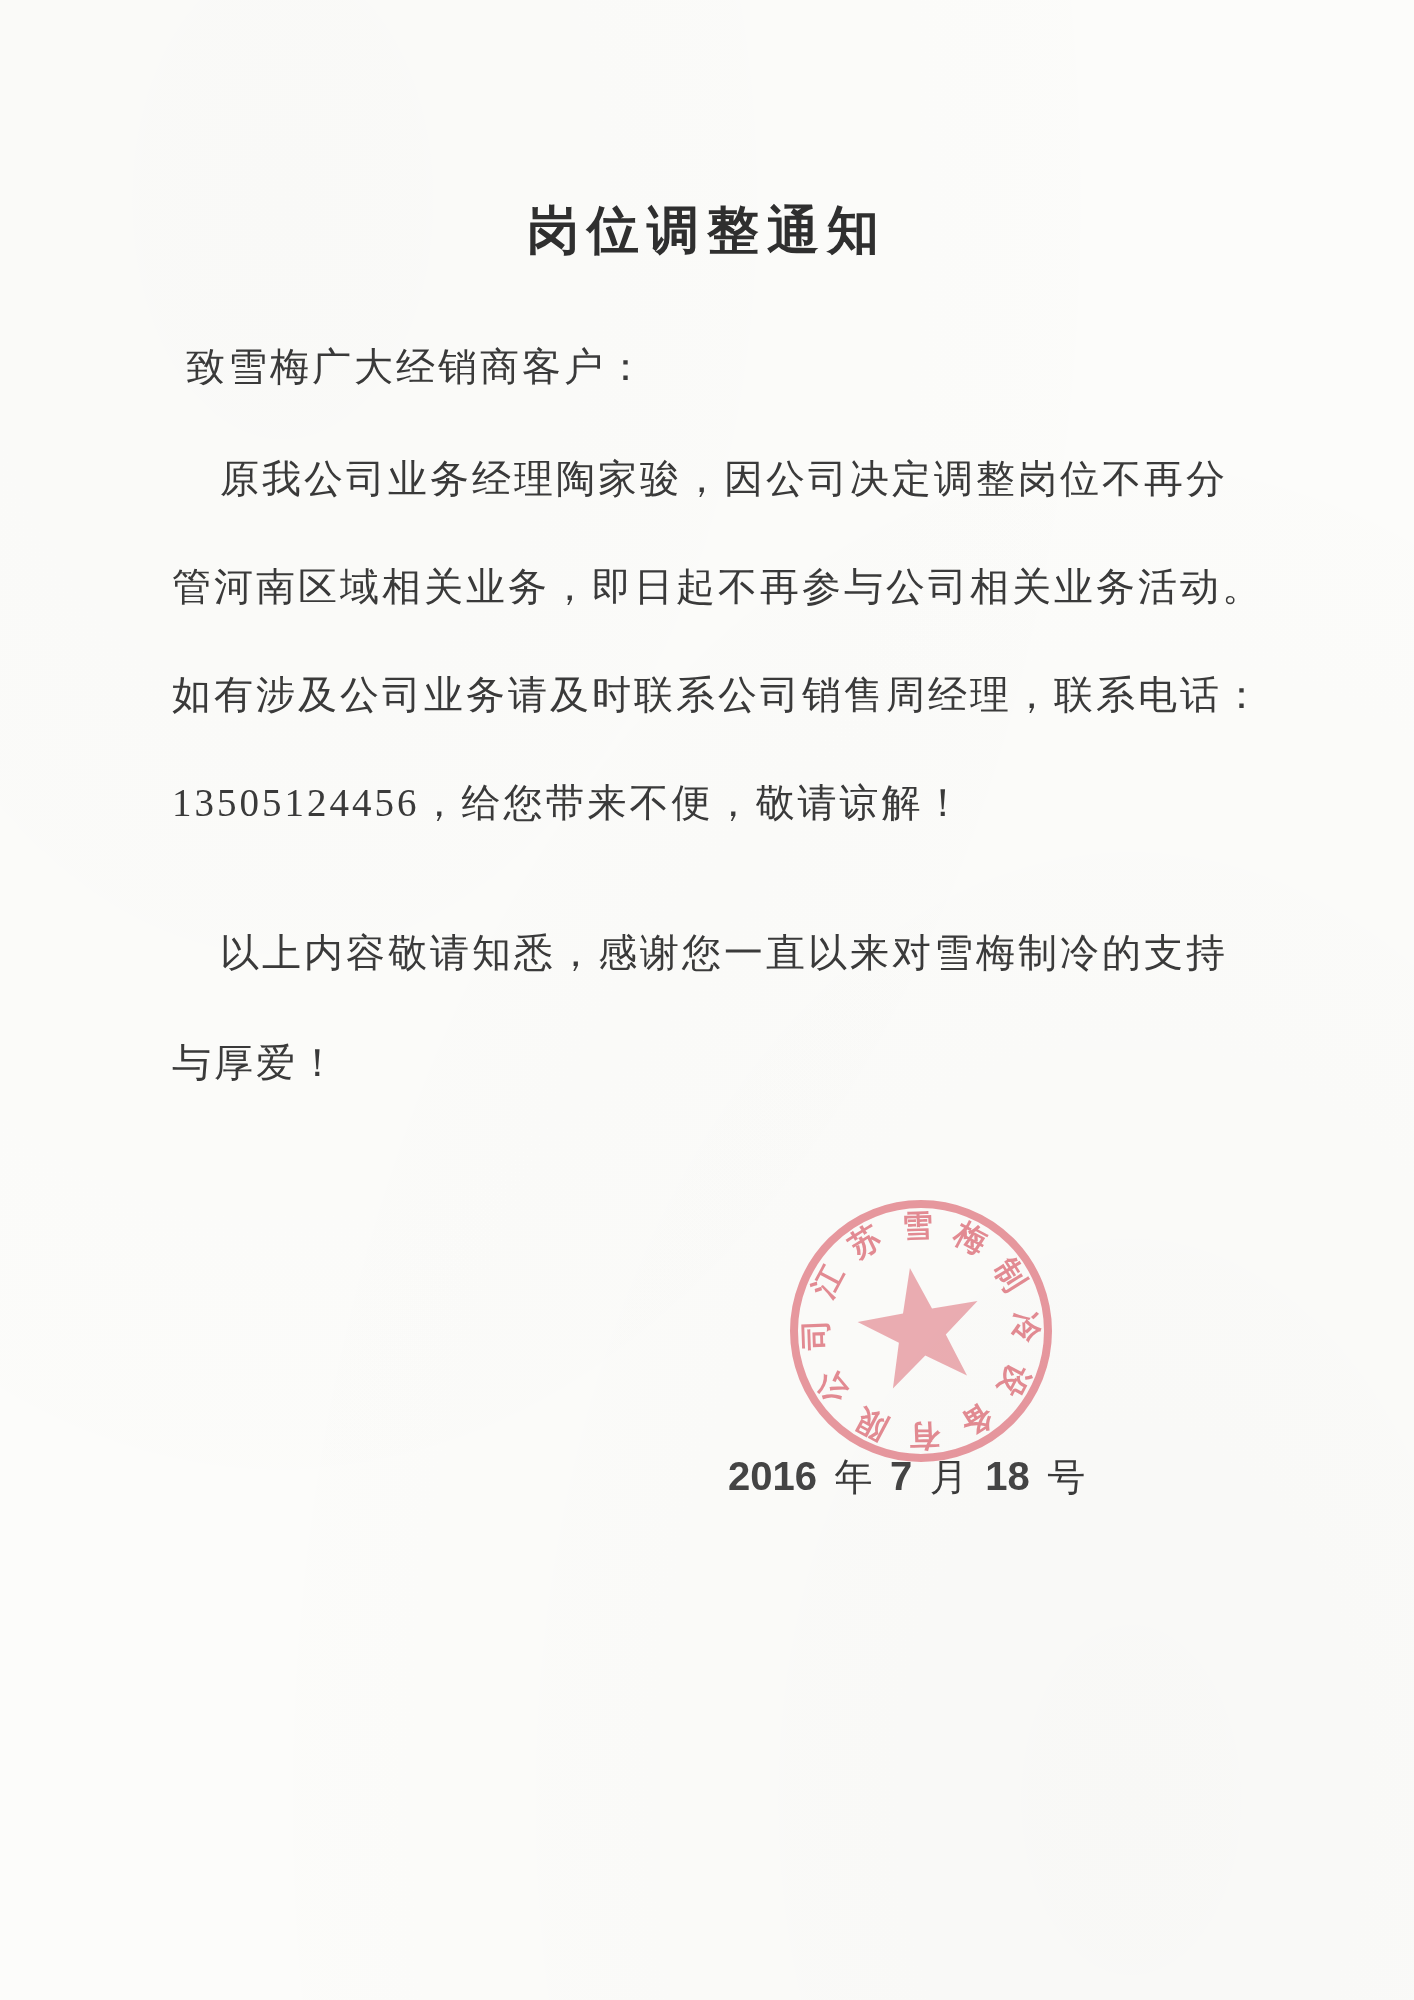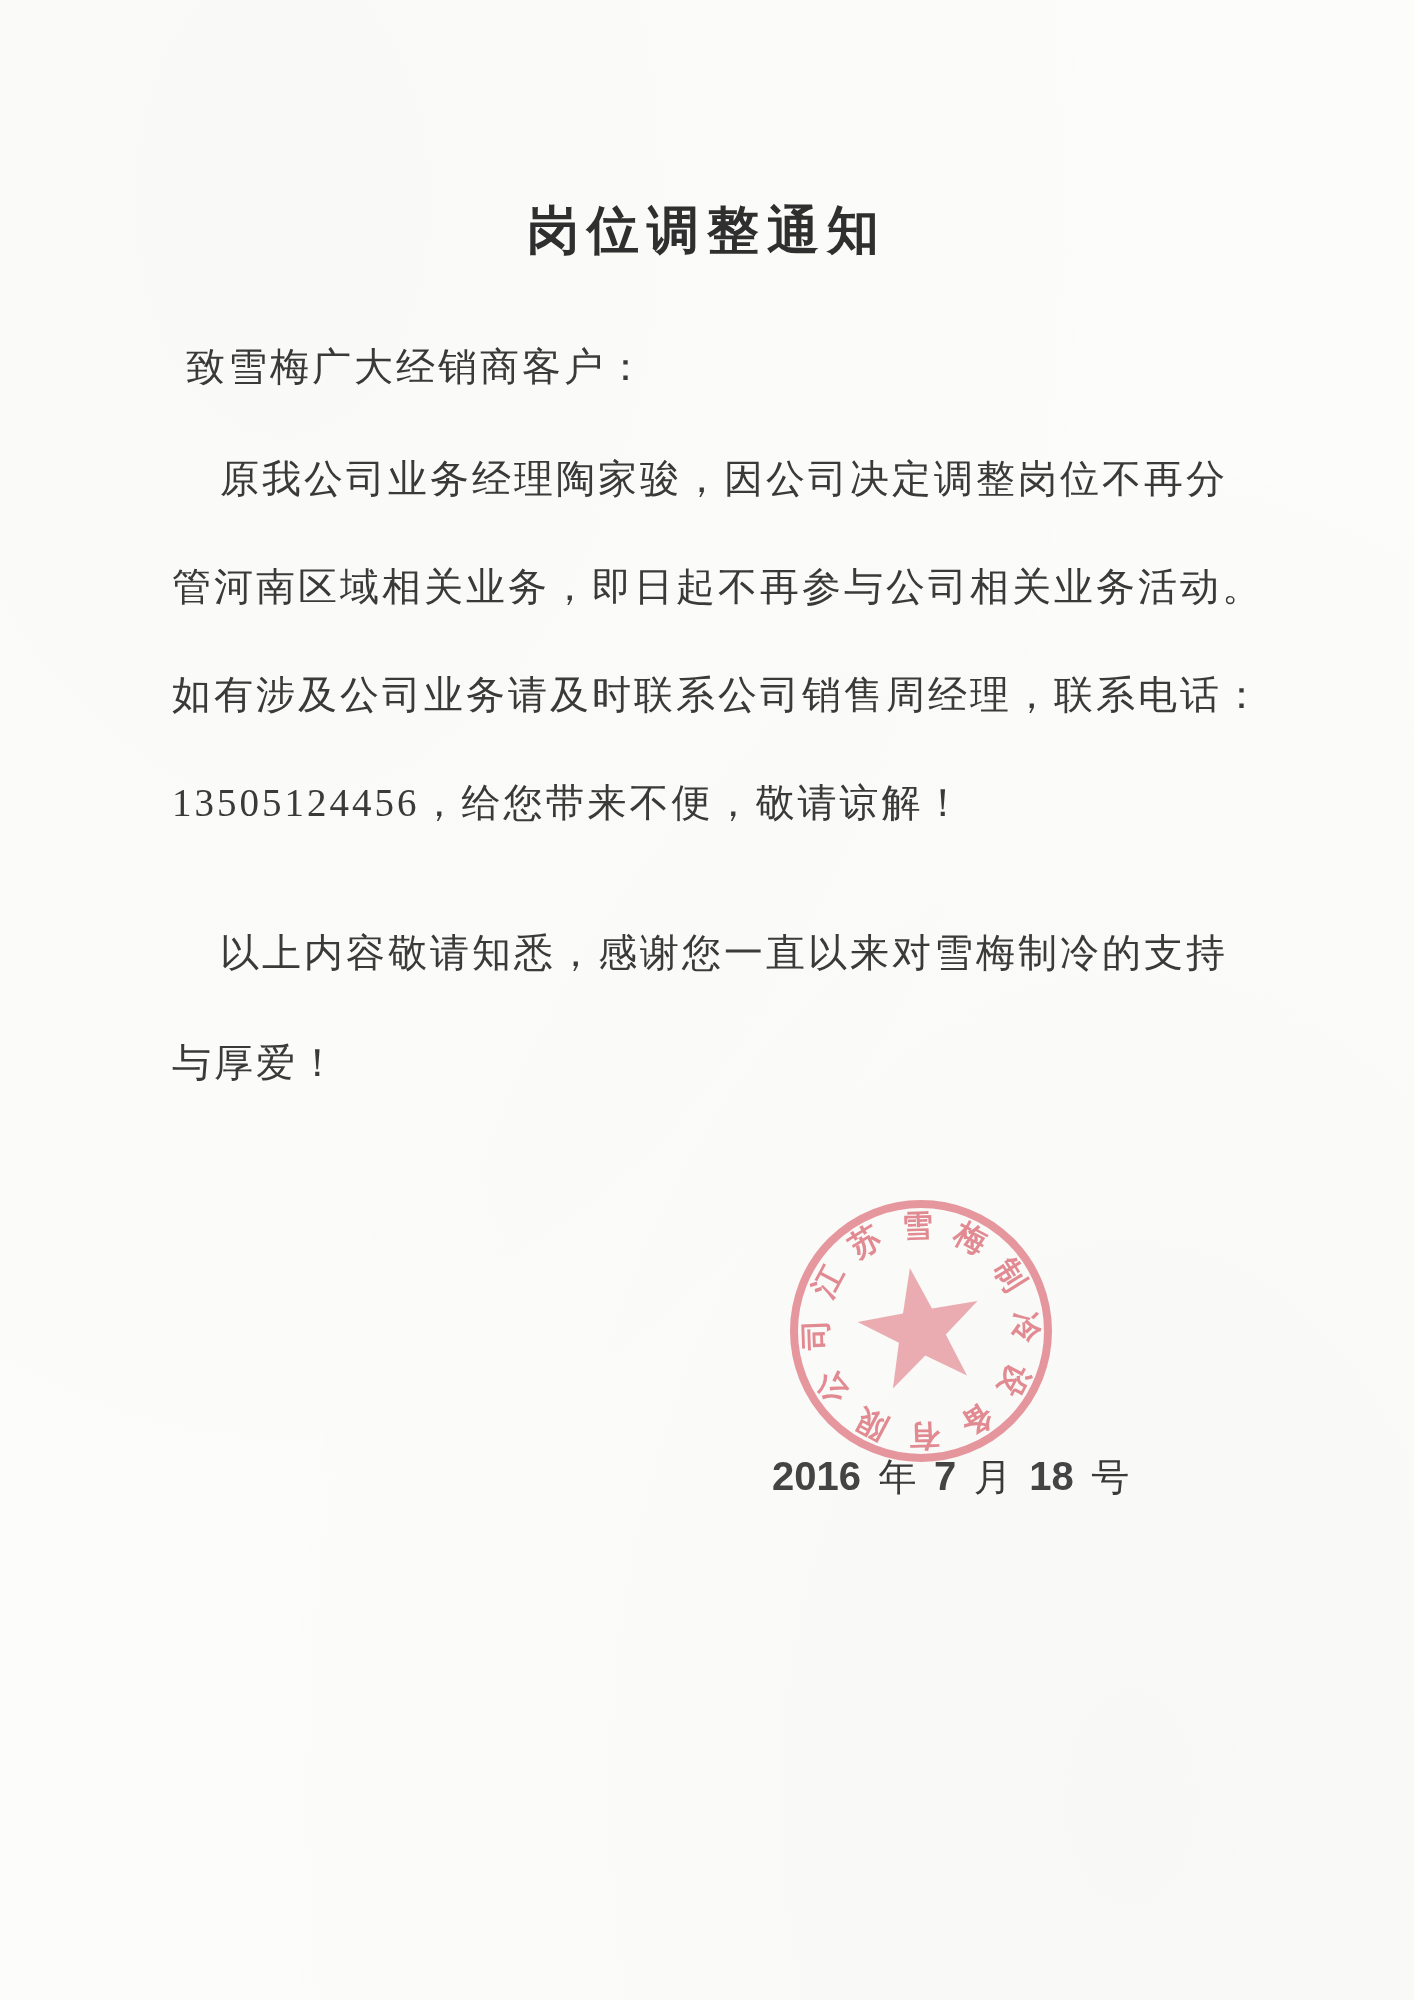--- a/index.html
+++ b/index.html
@@ -40,21 +40,21 @@
   .l3{top:668px;}
   .l4{top:776px;}
   .l5{top:926px;}
   .l6{top:1036px;}
   .company{
     position:absolute;left:676px;top:1338px;
     font-size:37px;letter-spacing:2px;color:#3a3a3a;
     z-index:2;white-space:nowrap;
   }
   .dateline{
-    position:absolute;left:772px;top:1452px;
+    position:absolute;left:728px;top:1452px;
     font-size:38px;color:#3a3a3a;z-index:2;white-space:nowrap;
   }
   .dateline .num{
     font-family:"Liberation Sans","DejaVu Sans",sans-serif;
     font-size:40px;font-weight:600;color:#444;
   }
   .dateline .unit{margin:0 8px;}
   .seal{
     position:absolute;left:776px;top:1186px;width:290px;height:290px;
     z-index:3;mix-blend-mode:multiply;opacity:.92;

